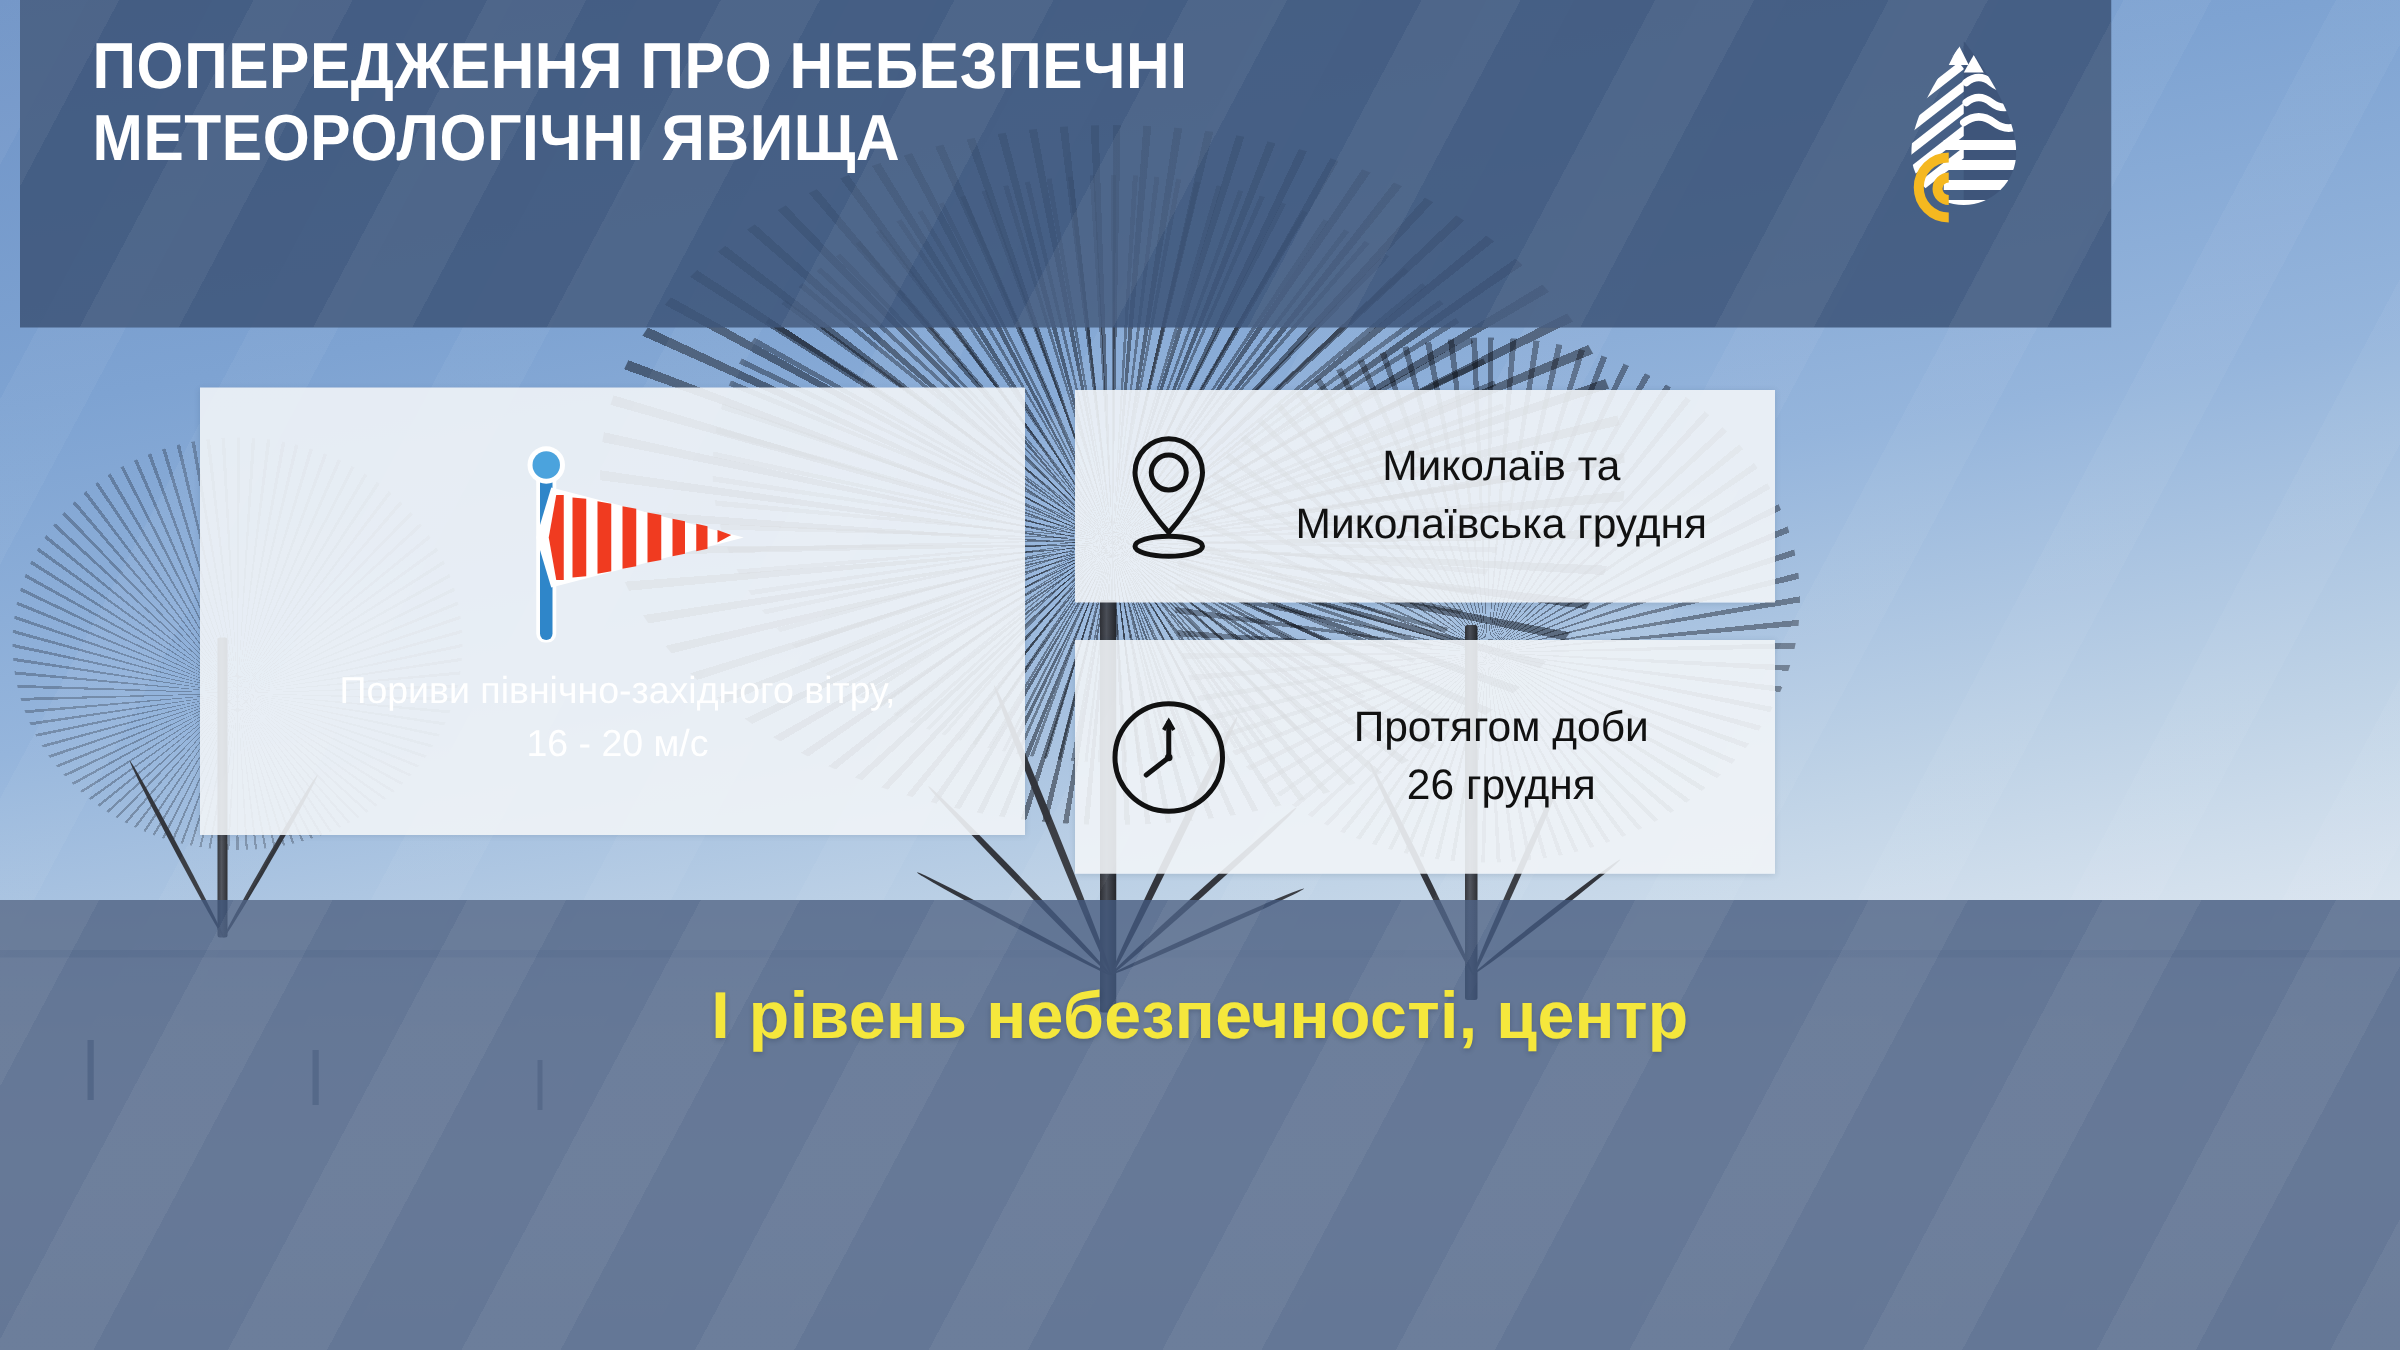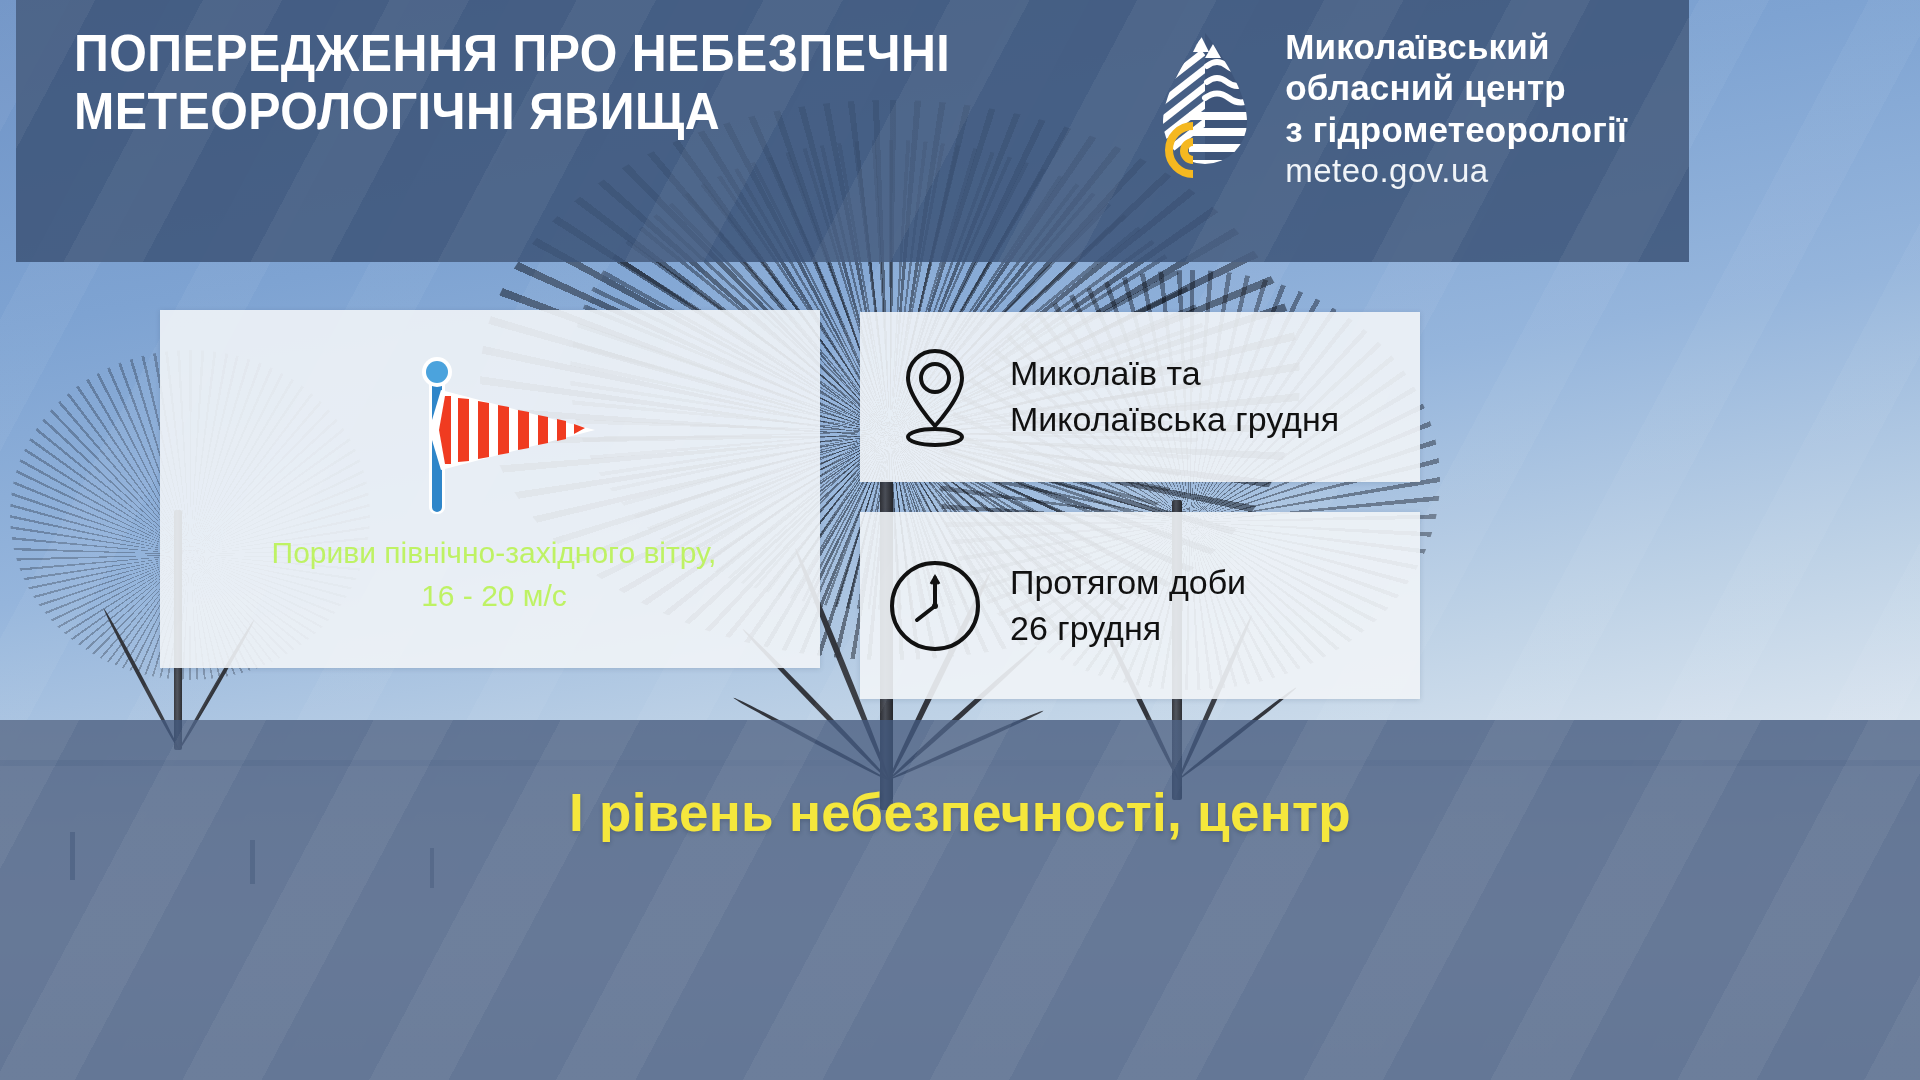--- a/index.html
+++ b/index.html
@@ -116,29 +116,29 @@
     background:rgba(241,244,247,.90);
     box-shadow:0 1px 5px rgba(40,60,90,.16);
   }
   .card-wind { left:160px; top:310px; width:660px; height:358px; }
   .wind-icon-wrap {
     position:absolute; left:0; right:0; top:34px; height:170px;
     display:flex; align-items:flex-start; justify-content:center;
   }
   .wind-text {
     position:absolute; left:24px; right:16px; top:222px;
-    text-align:center; color:#bef264; font-size:30px; line-height:1.42;
+    text-align:center; color:#ffffff; font-size:30px; line-height:1.42;
   }
   .wind-text .l2 { display:block; }
 
   .card-loc { left:860px; top:312px; width:560px; height:170px; display:flex; align-items:center; }
   .card-time { left:860px; top:512px; width:560px; height:187px; display:flex; align-items:center; }
 
   .card-icon { width:150px; flex:0 0 auto; display:flex; align-items:center; justify-content:center; }
-  .card-body { flex:1; color:#111; font-size:34px; line-height:1.34; padding-right:28px; }
+  .card-body { flex:1; text-align:center; color:#111; font-size:34px; line-height:1.34; padding-right:28px; }
   .card-body .l2 { display:block; }
 
   
   .footer {
     position:absolute; left:0; bottom:0; width:1920px; height:360px;
     background:rgba(66,89,126,.80);
     display:flex; align-items:flex-start; justify-content:center;
   }
   .footer-streaks {
     position:absolute; inset:0;
@@ -241,26 +241,20 @@
             <path d="M52 6 l8 16 h-16 z"></path>
             <path d="M64 14 l8 14 h-16 z"></path>
           </g>
         </g>
 
         <g fill="none" stroke="#f5b820" stroke-width="8" stroke-linecap="butt">
           <path d="M44 96 a24 24 0 0 0 -24 24 a24 24 0 0 0 24 24"></path>
           <path d="M44 112 a9 9 0 0 0 -9 9 a9 9 0 0 0 9 9"></path>
         </g>
       </svg>
-    </span>
-    <span class="logo-text">
-      <span>Миколаївський</span><br>
-      <span>обласний центр</span><br>
-      <span>з гідрометеорології</span>
-      <span class="logo-url" style="display:block">meteo.gov.ua</span>
     </span>
   </div>
 </div>
 
 <div class="card card-wind">
   <div class="wind-icon-wrap">
     <svg width="290" height="175" viewBox="0 0 290 175">
 
       <g>
         <rect x="84" y="34" width="16" height="136" rx="7" fill="#ffffff"></rect>

